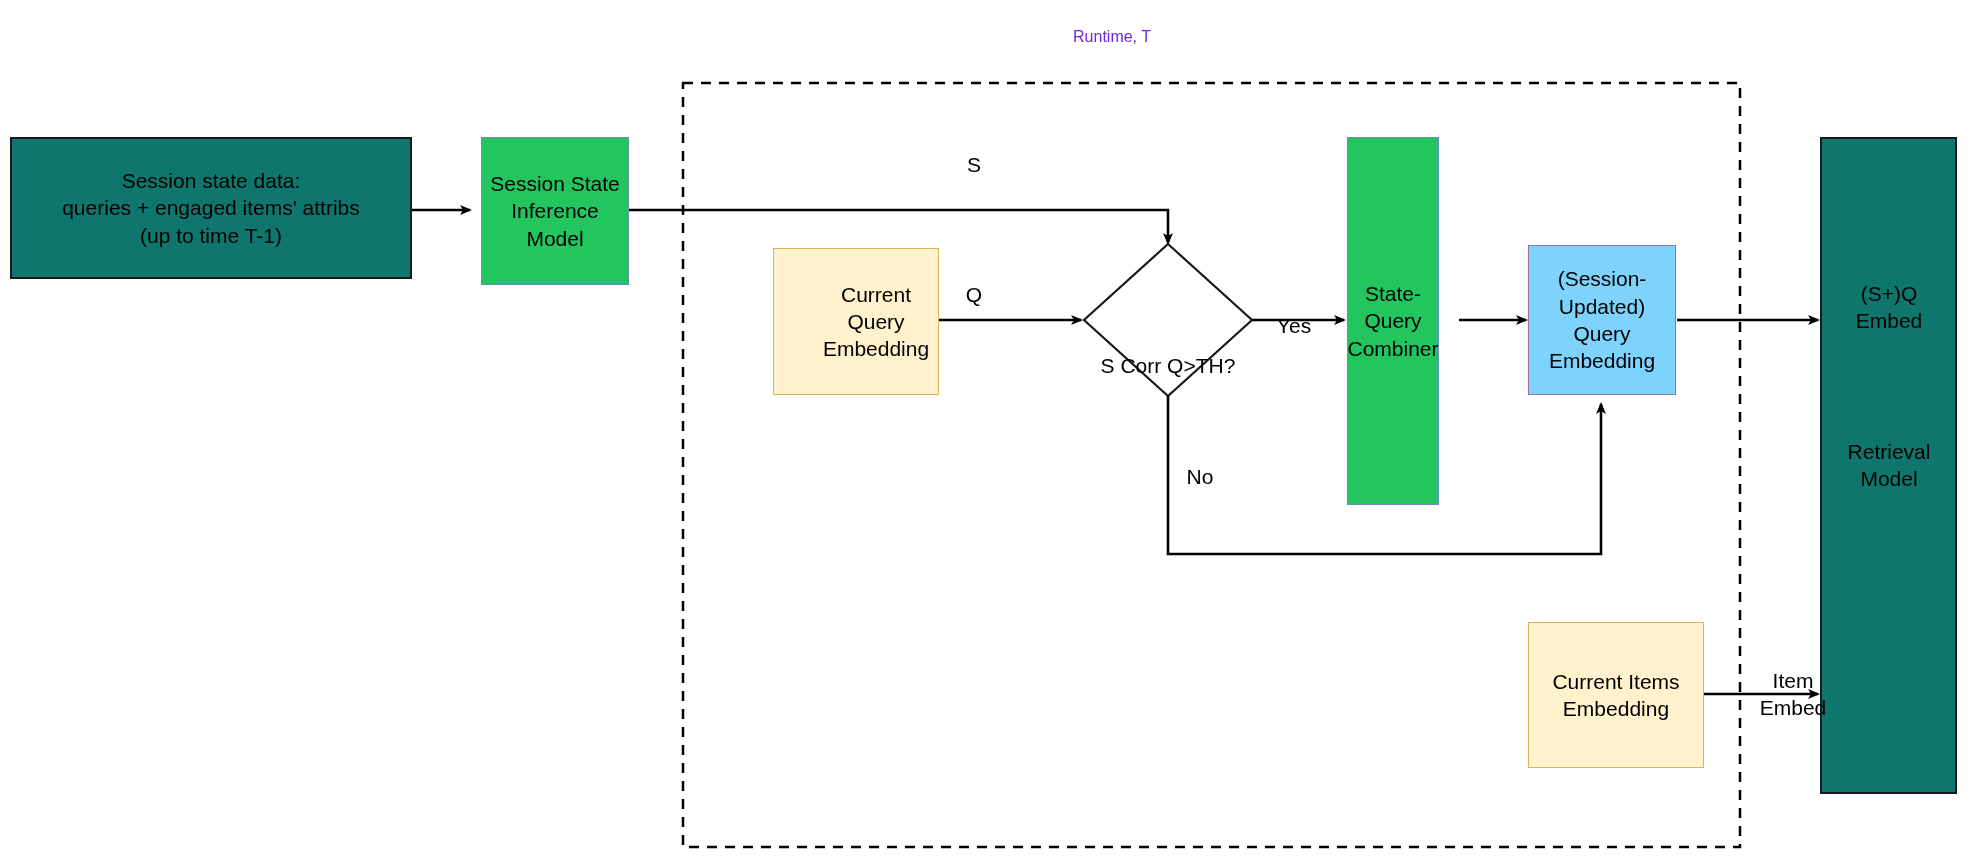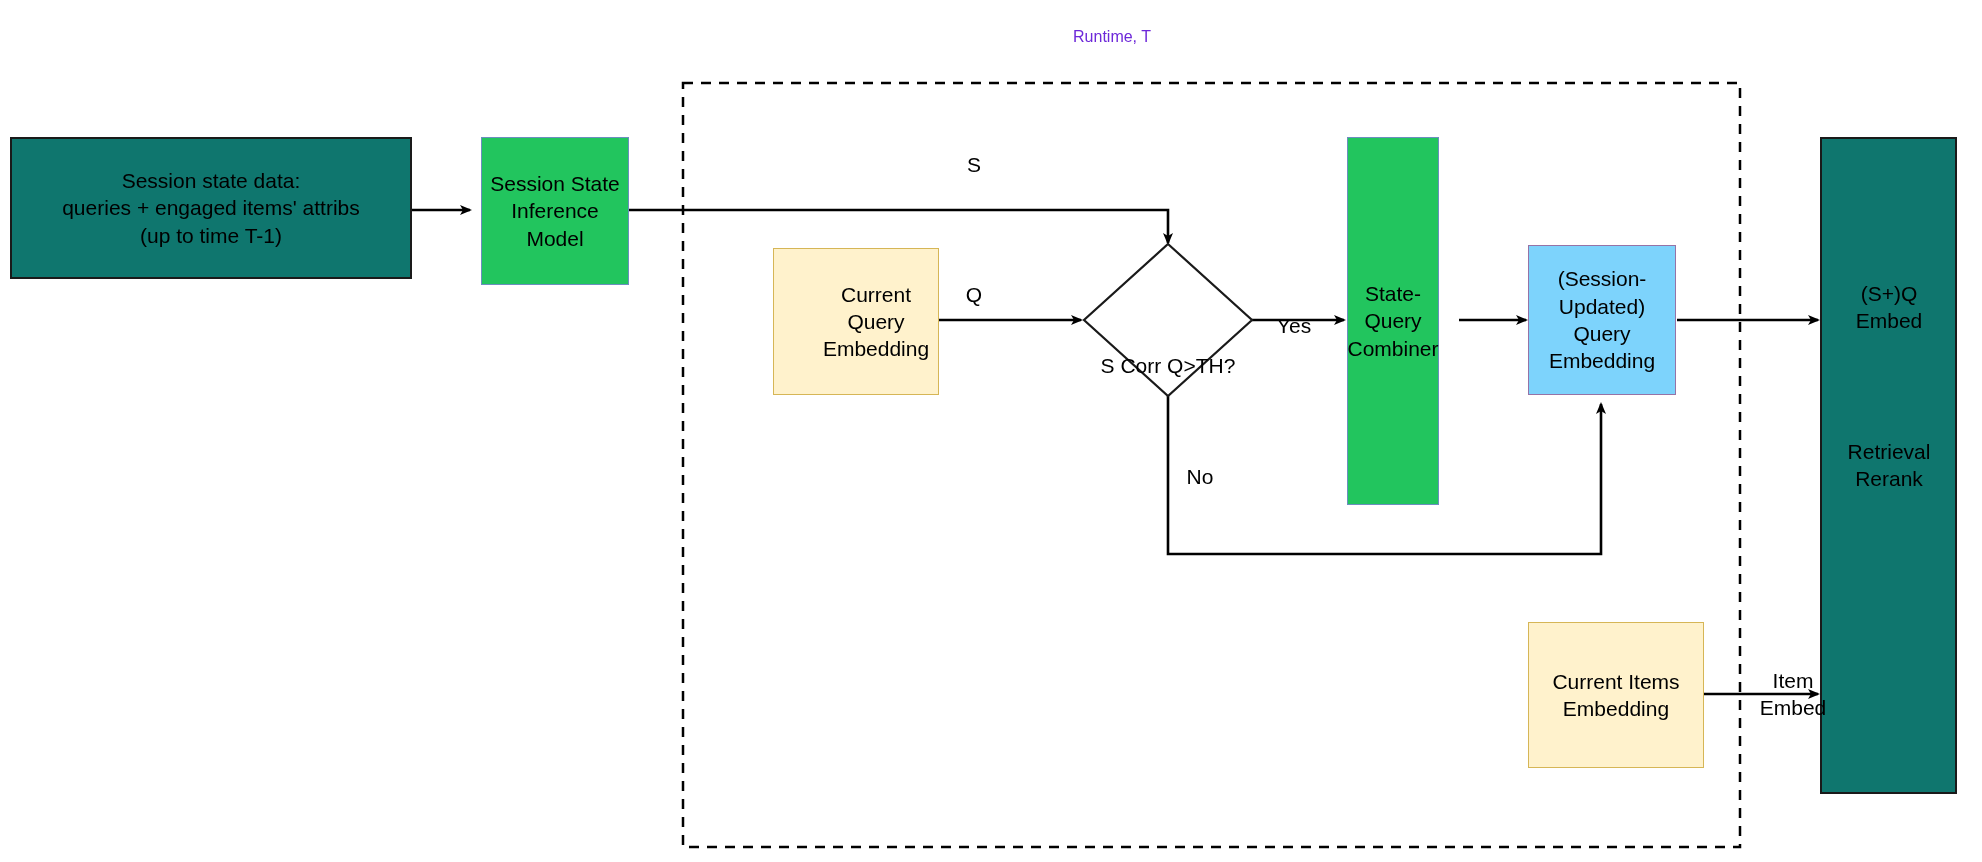--- a/index.html
+++ b/index.html
@@ -145,21 +145,21 @@
 
   <div class="node yellow" style="left:1528px; top:622px; width:176px; height:146px;">Current Items
 Embedding</div>
 
   <div class="node plain" style="left:1820px; top:137px; width:137px; height:657px;"></div>
 
   <div class="stacked-label" style="left:1889px; top:307px;">(S+)Q
 Embed</div>
 
   <div class="stacked-label" style="left:1889px; top:465px;">Retrieval
-Rerank</div>
+Model</div>
 
   <div class="stacked-label" style="left:1793px; top:694px;">Item
 Embed</div>
 
   <div class="runtime-label" style="left:1067px; top:37px;">Runtime, T</div>
 
   <div class="freetext" style="left:974px; top:165px;">S</div>
 
   <div class="freetext" style="left:974px; top:295px;">Q</div>
 

